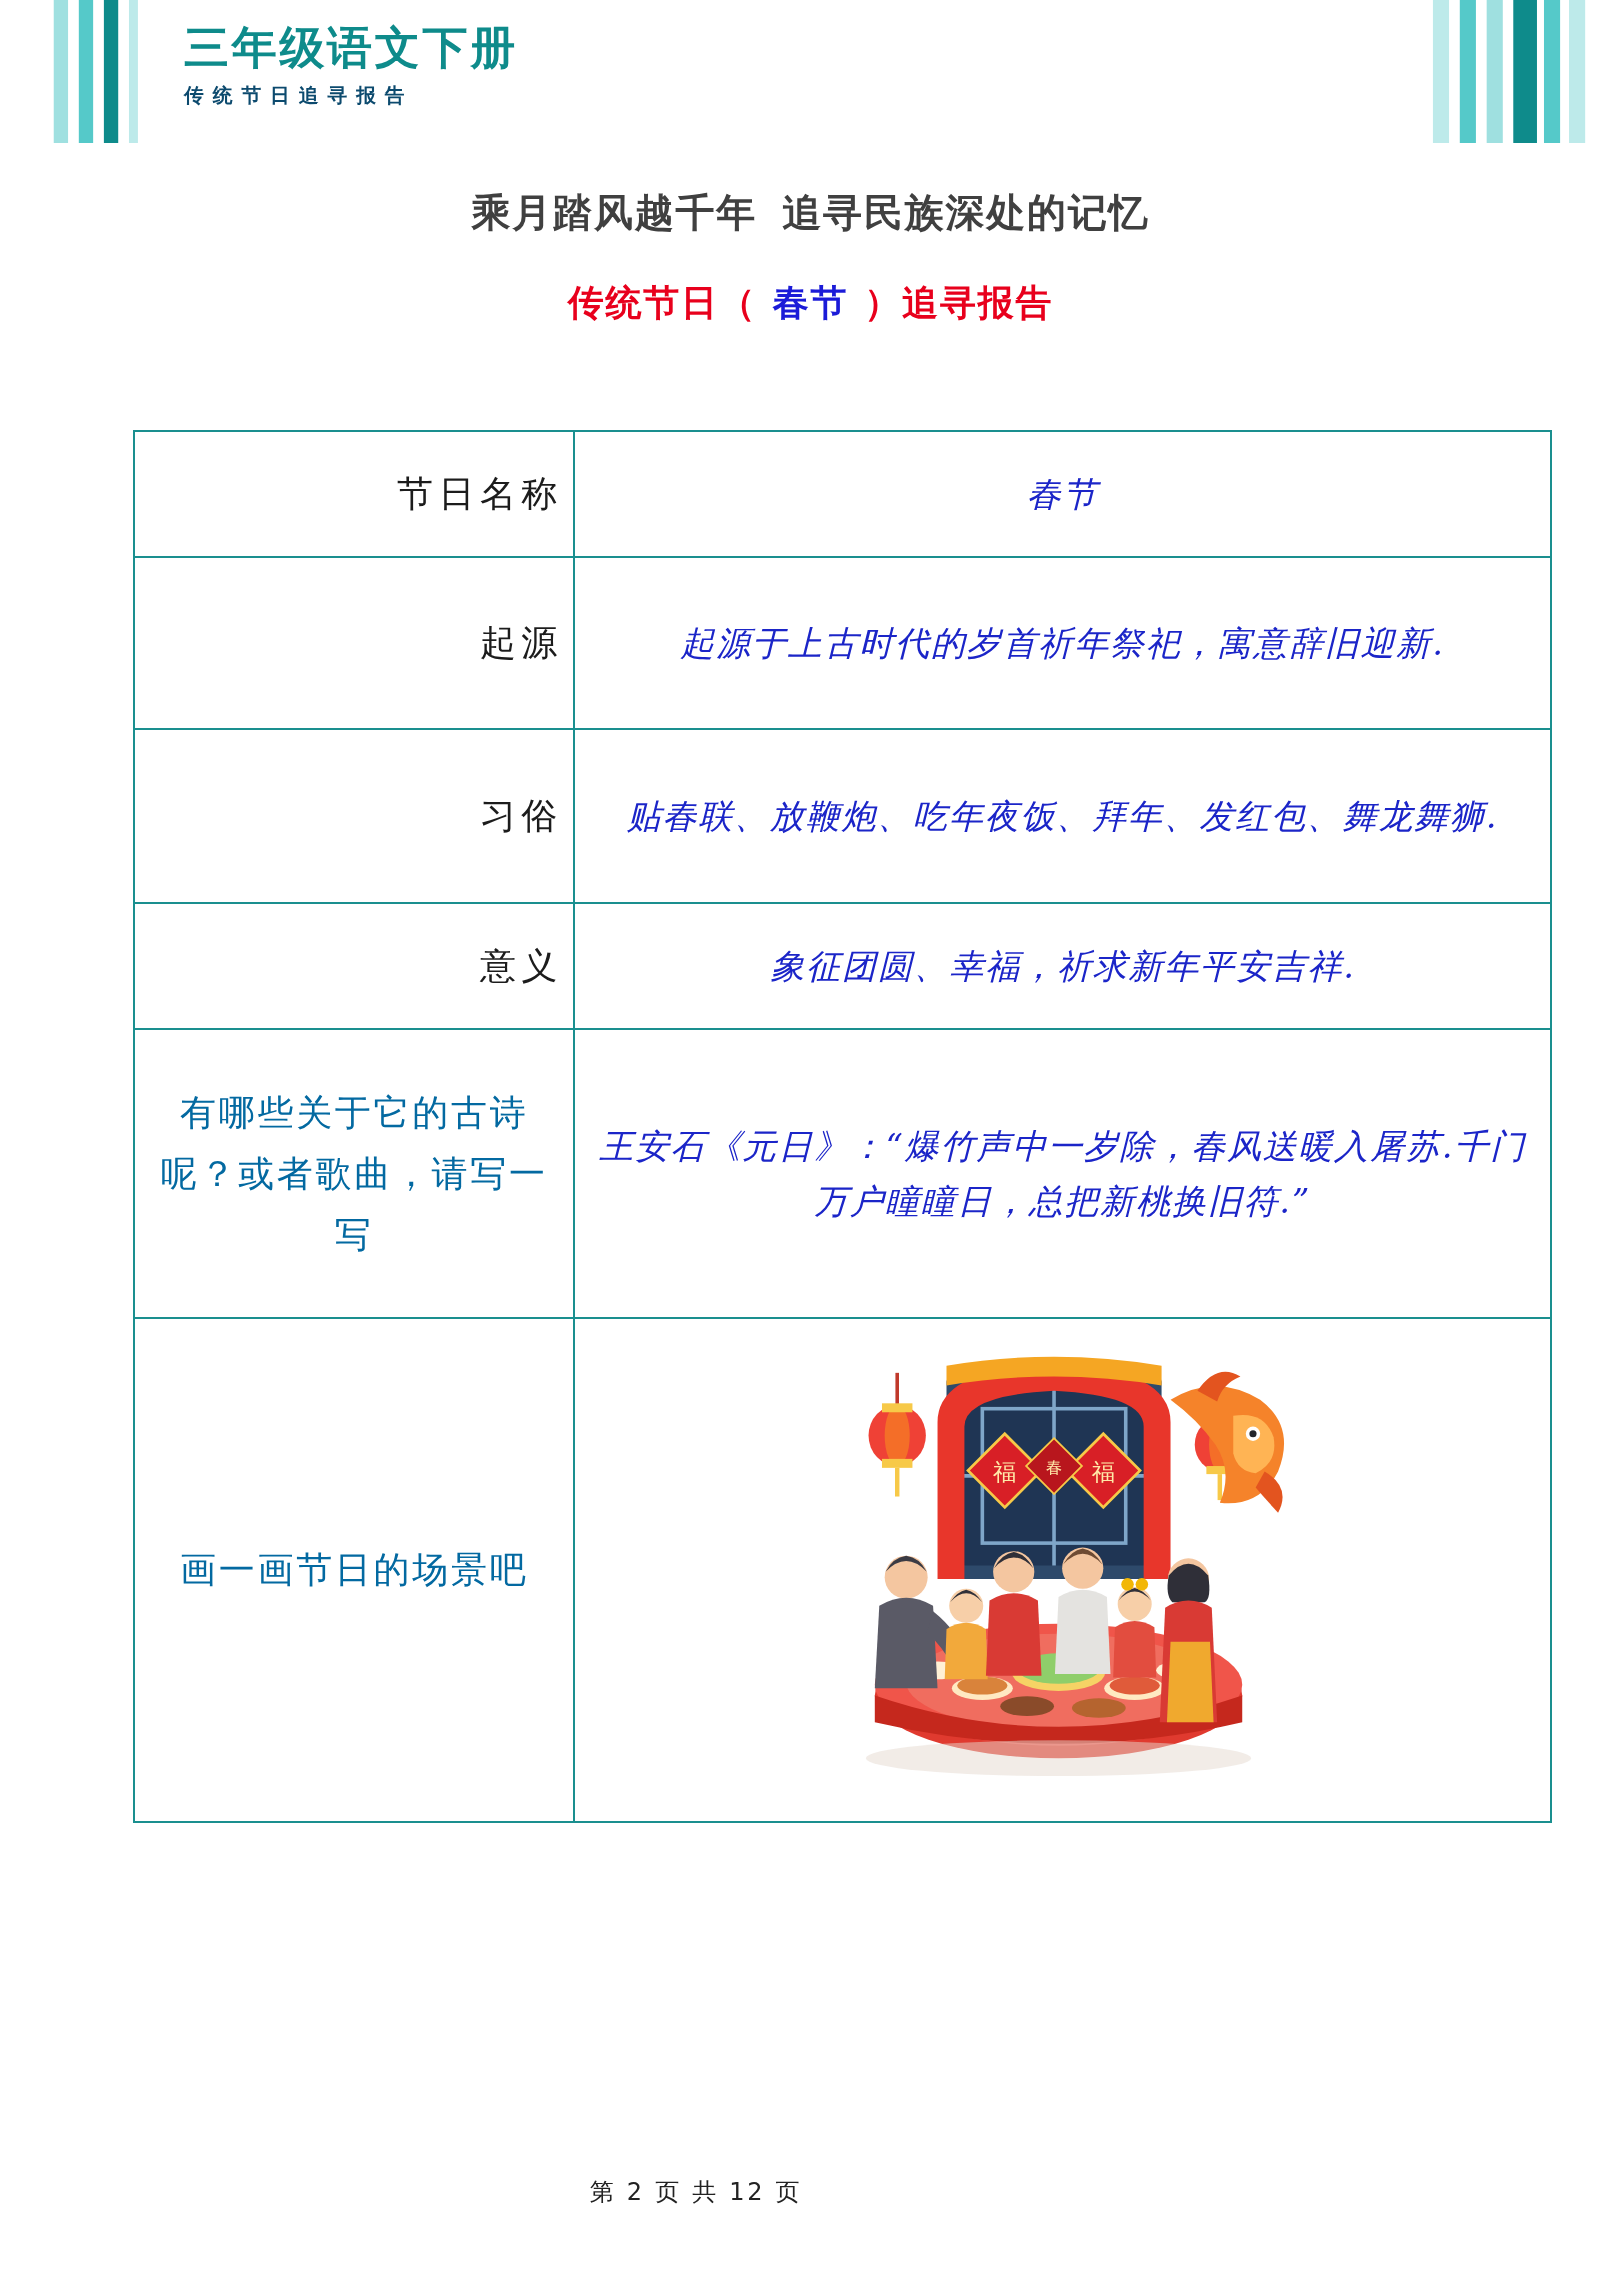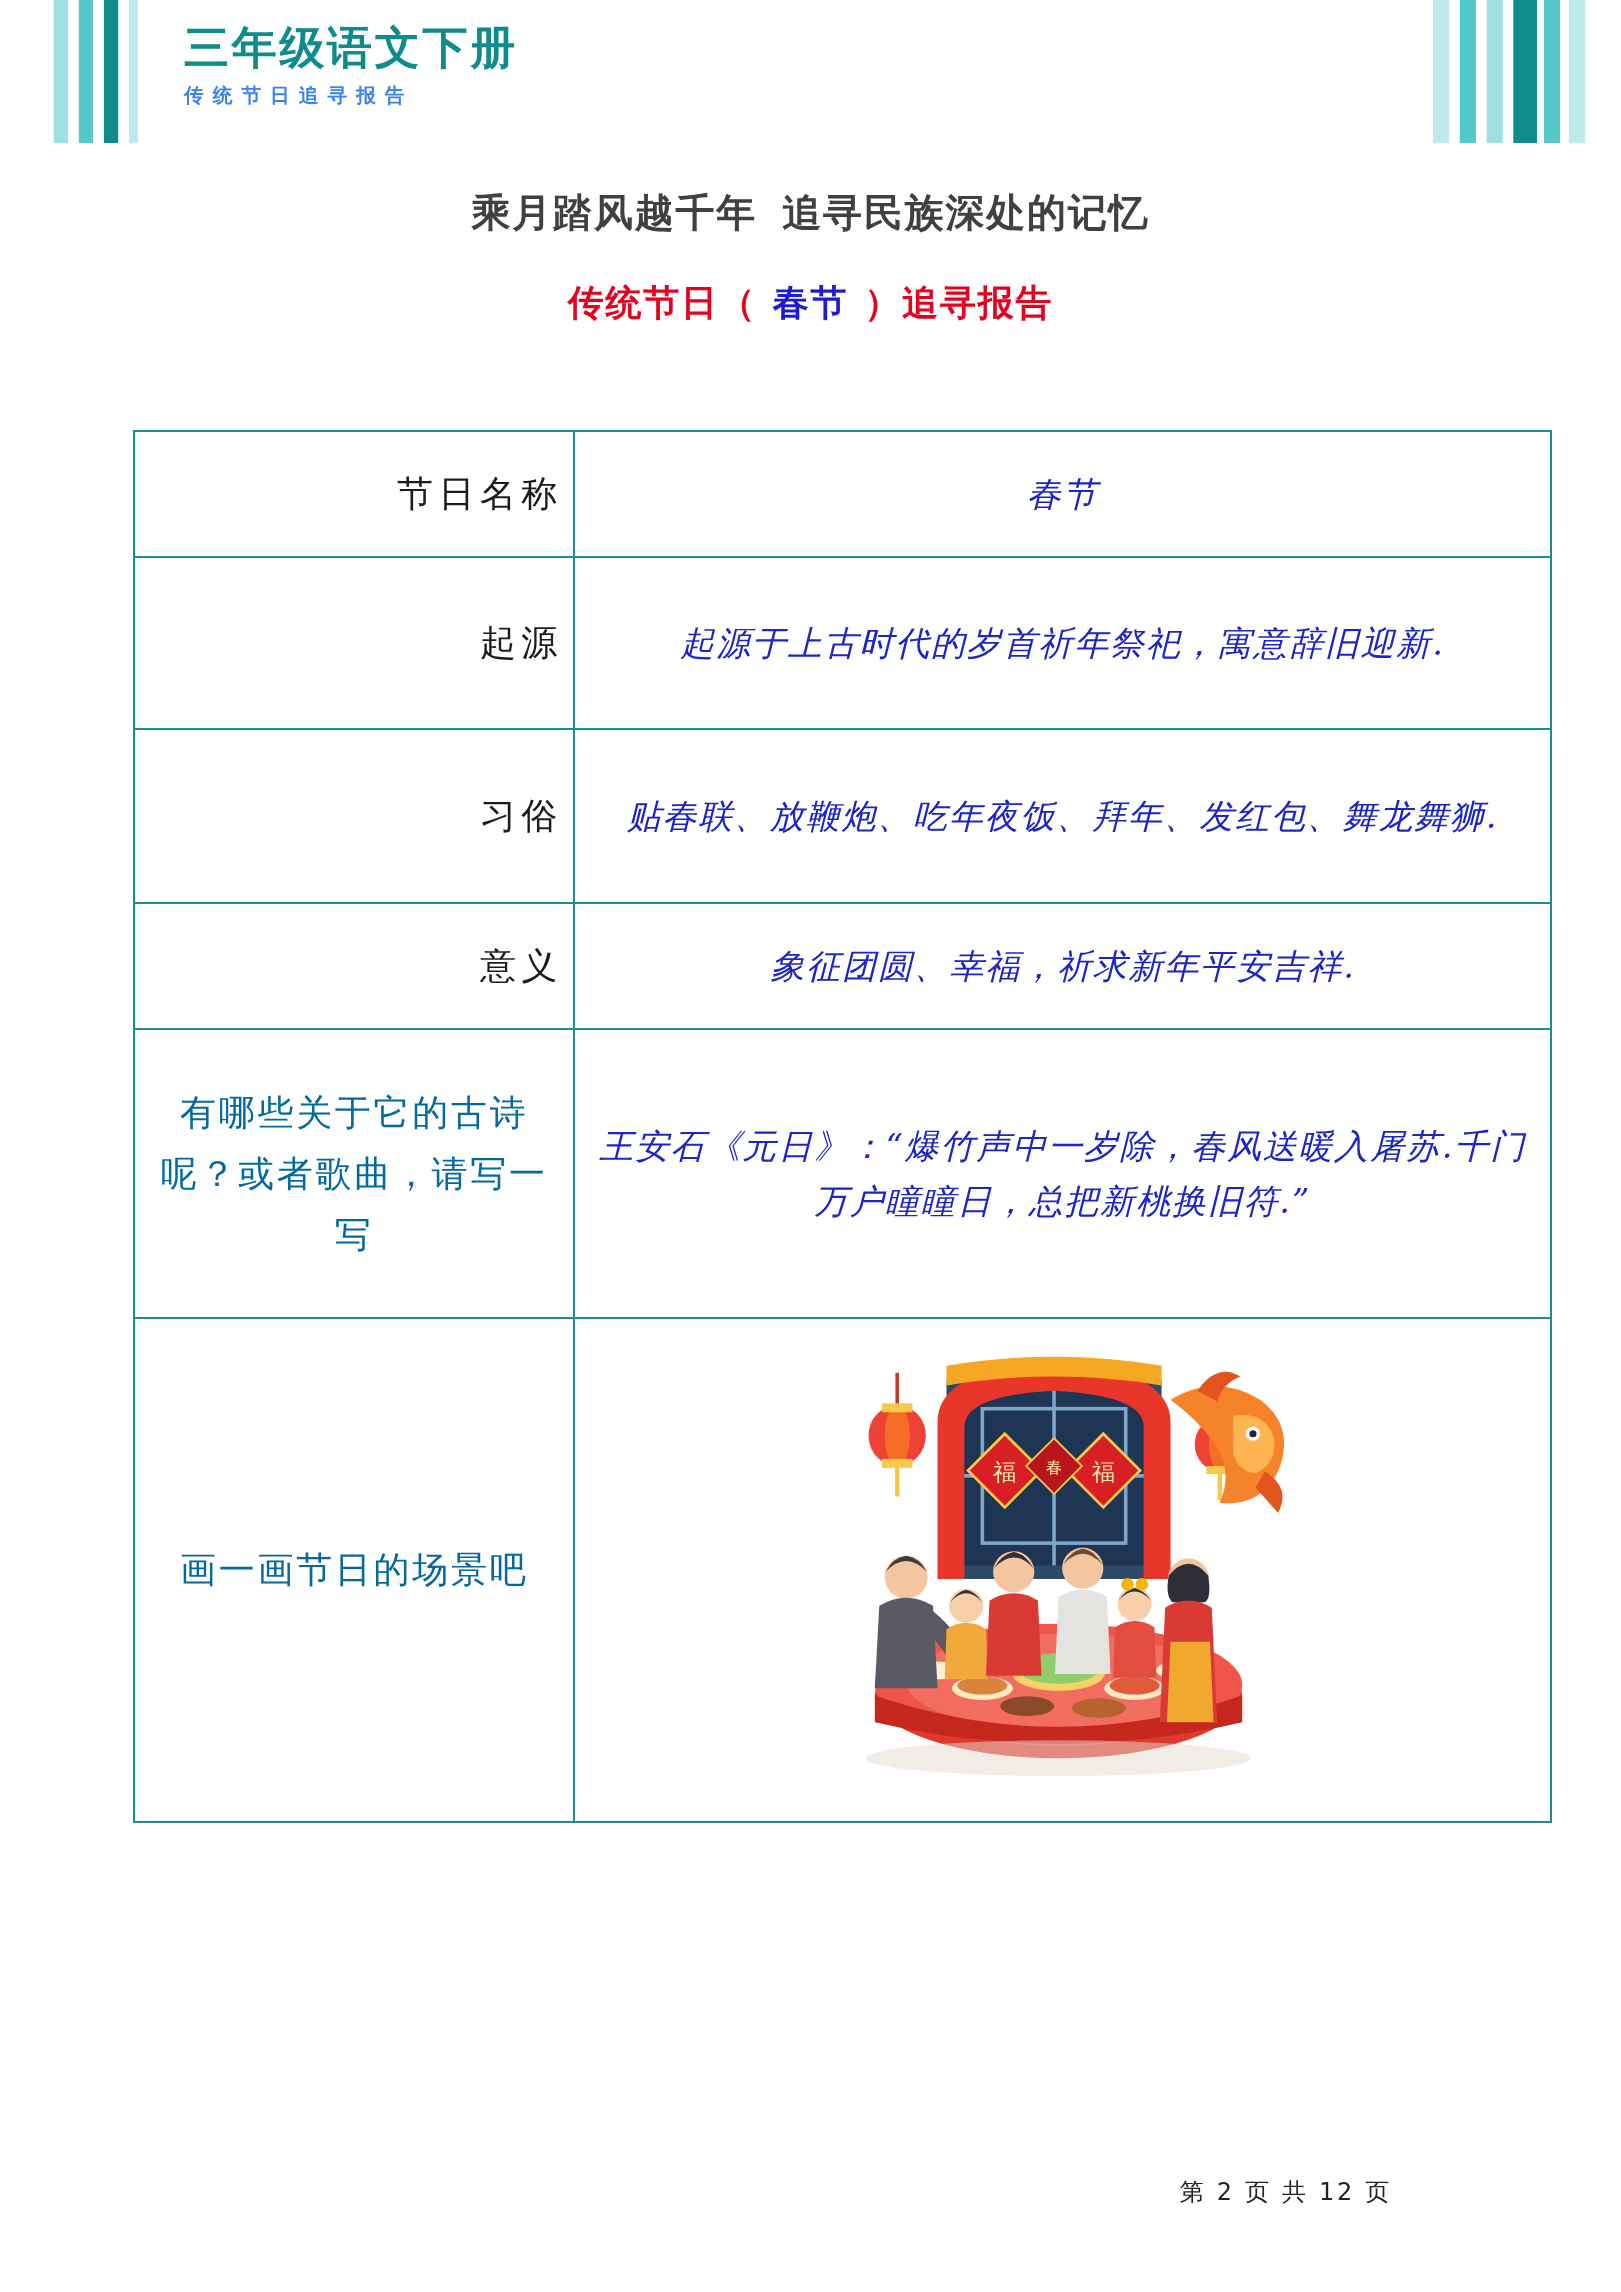--- a/index.html
+++ b/index.html
@@ -42,21 +42,21 @@
     letter-spacing: 2.7px;
     line-height: 1.05;
     margin: 0;
     white-space: nowrap;
   }
   .header-sub {
     margin-top: 10.7px;
     font-family: Liberation Sans, sans-serif;
     font-size: 19.7px;
     font-weight: bold;
-    color: #3b82f6;
+    color: #0c4a6e;
     letter-spacing: 9px;
     white-space: nowrap;
   }
 
   
   .main-title {
     margin: 43px 0 0 0;
     text-align: center;
     font-family: Liberation Mono, monospace;
     font-size: 39px;
@@ -142,21 +142,21 @@
     align-items: center;
     justify-content: center;
   }
 
   
   .footer {
     position: absolute;
     left: 0;
     top: 2176px;
     width: 1392px;
-    text-align: right;
+    text-align: center;
     font-family: "DejaVu Sans", "Liberation Sans", sans-serif;
     font-size: 24px;
     color: #222222;
     letter-spacing: 2.7px;
   }
 </style>
 </head>
 <body>
 
 <div class="header">

